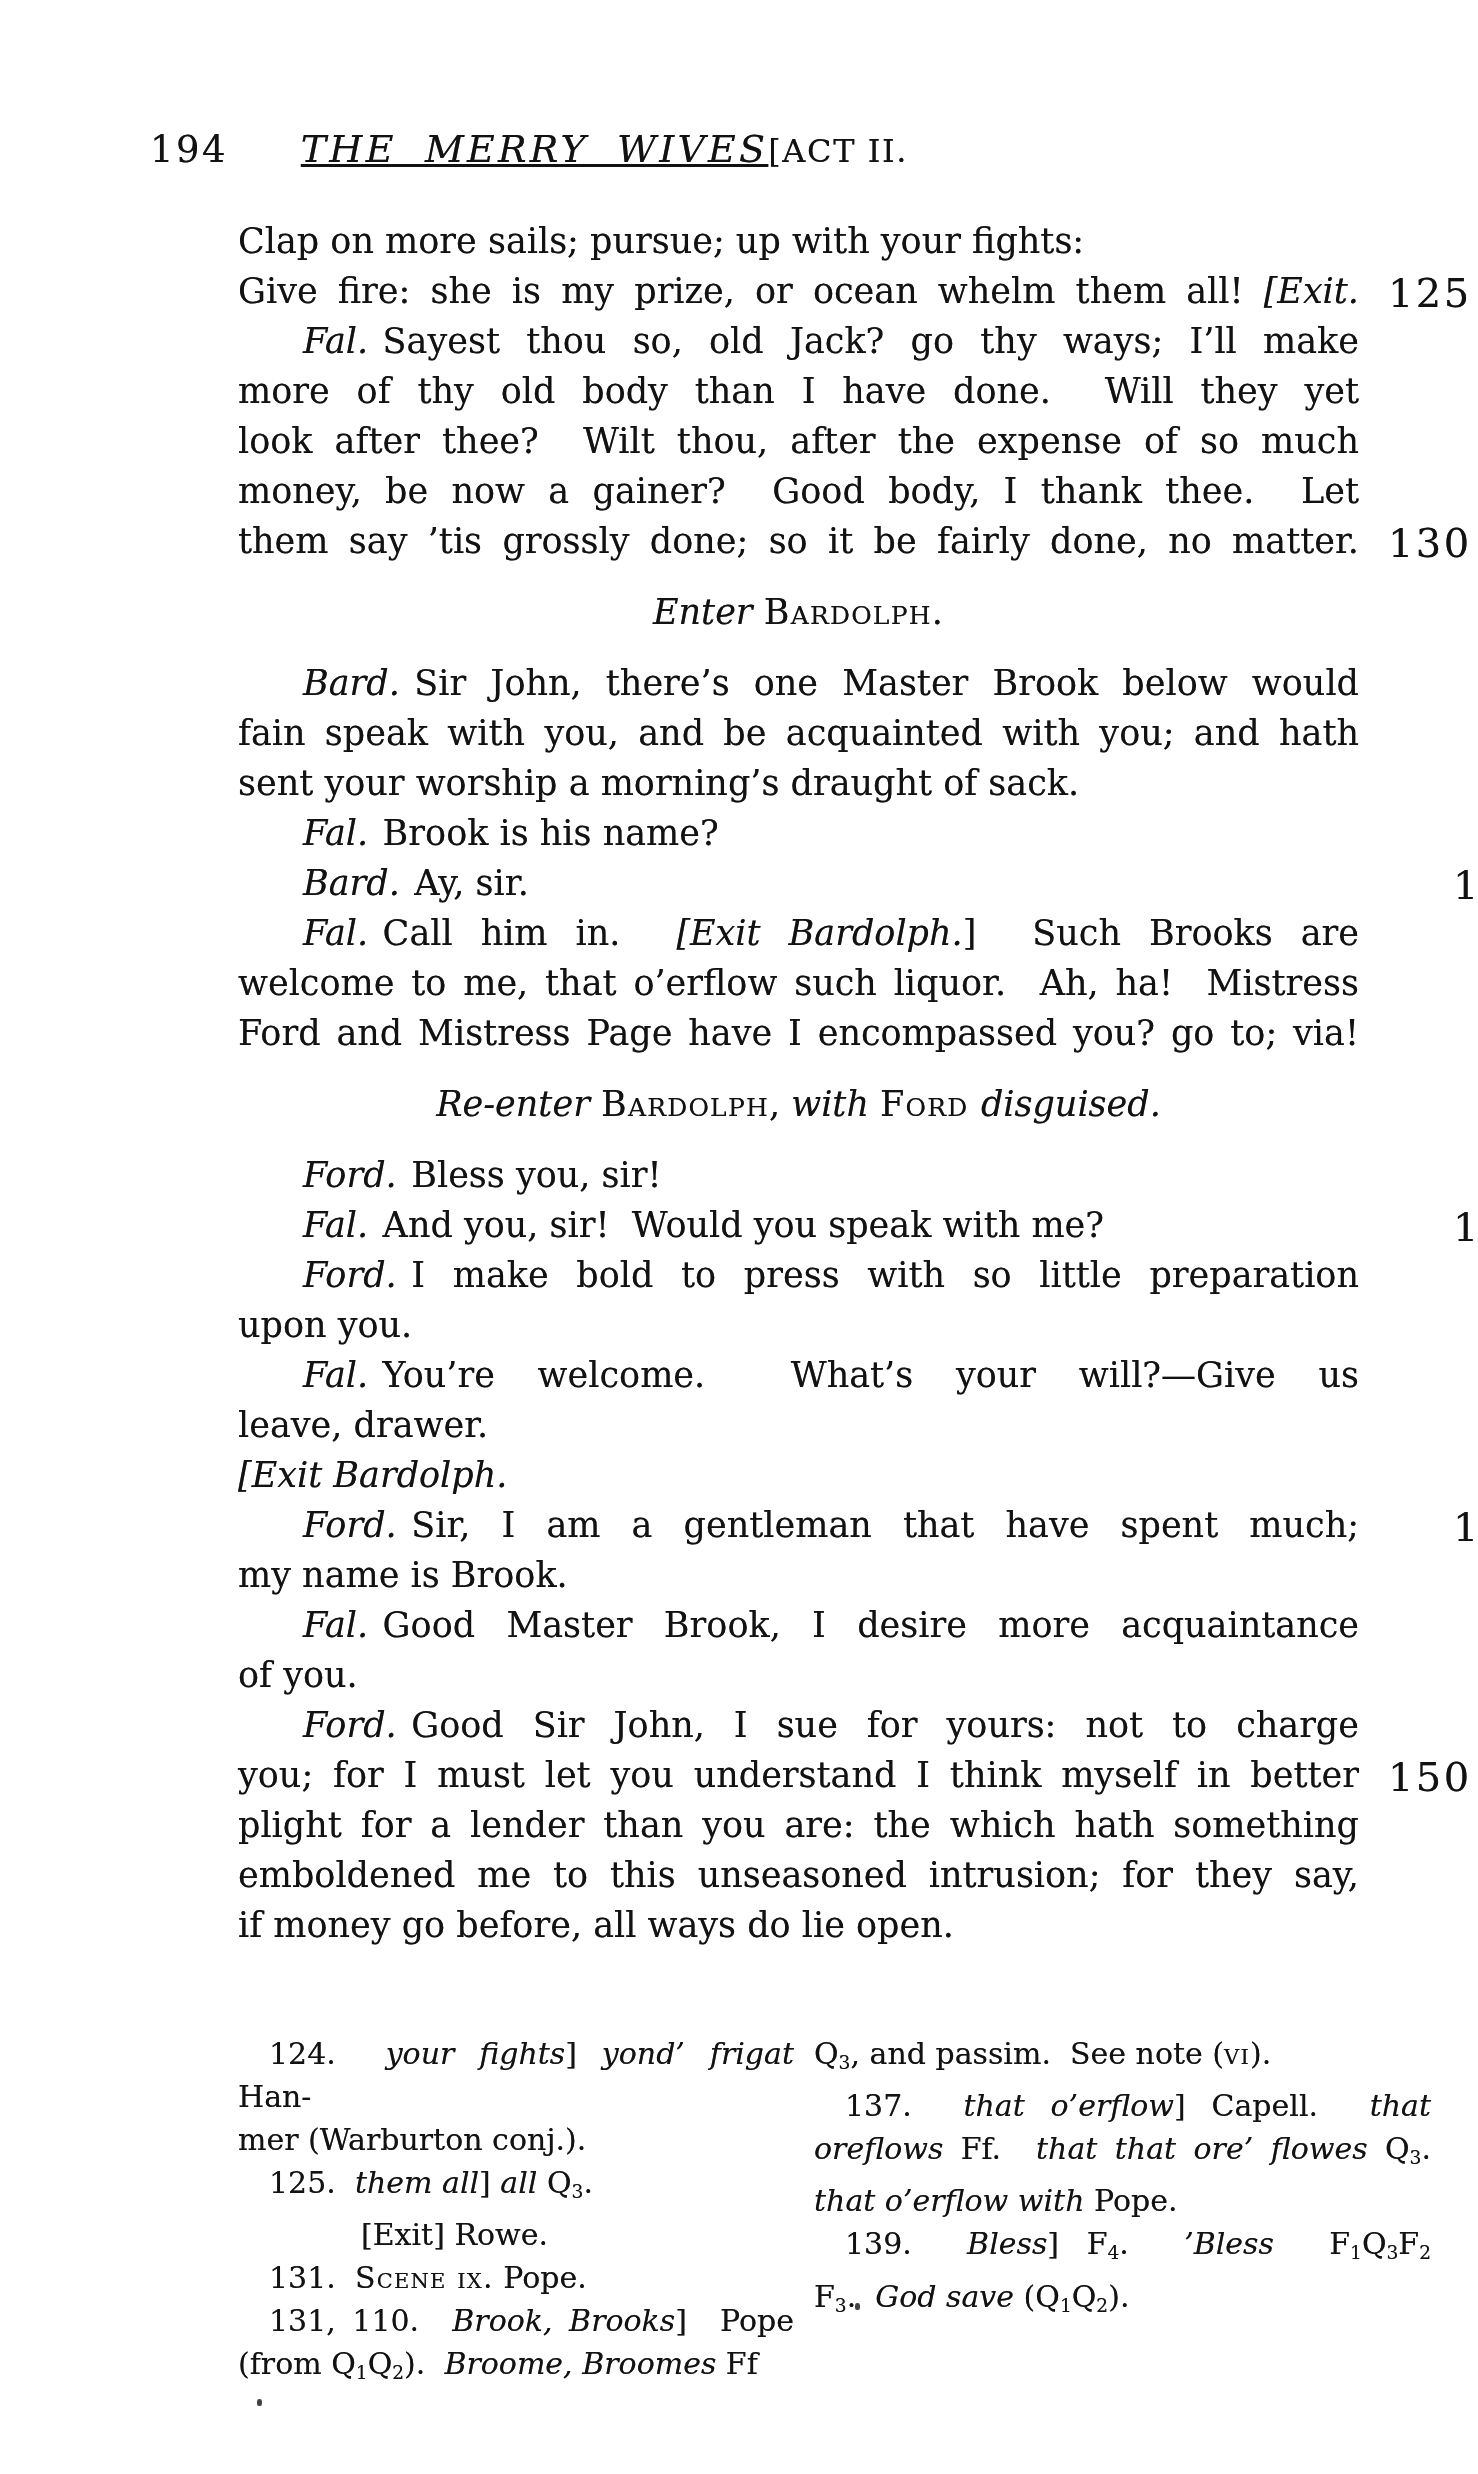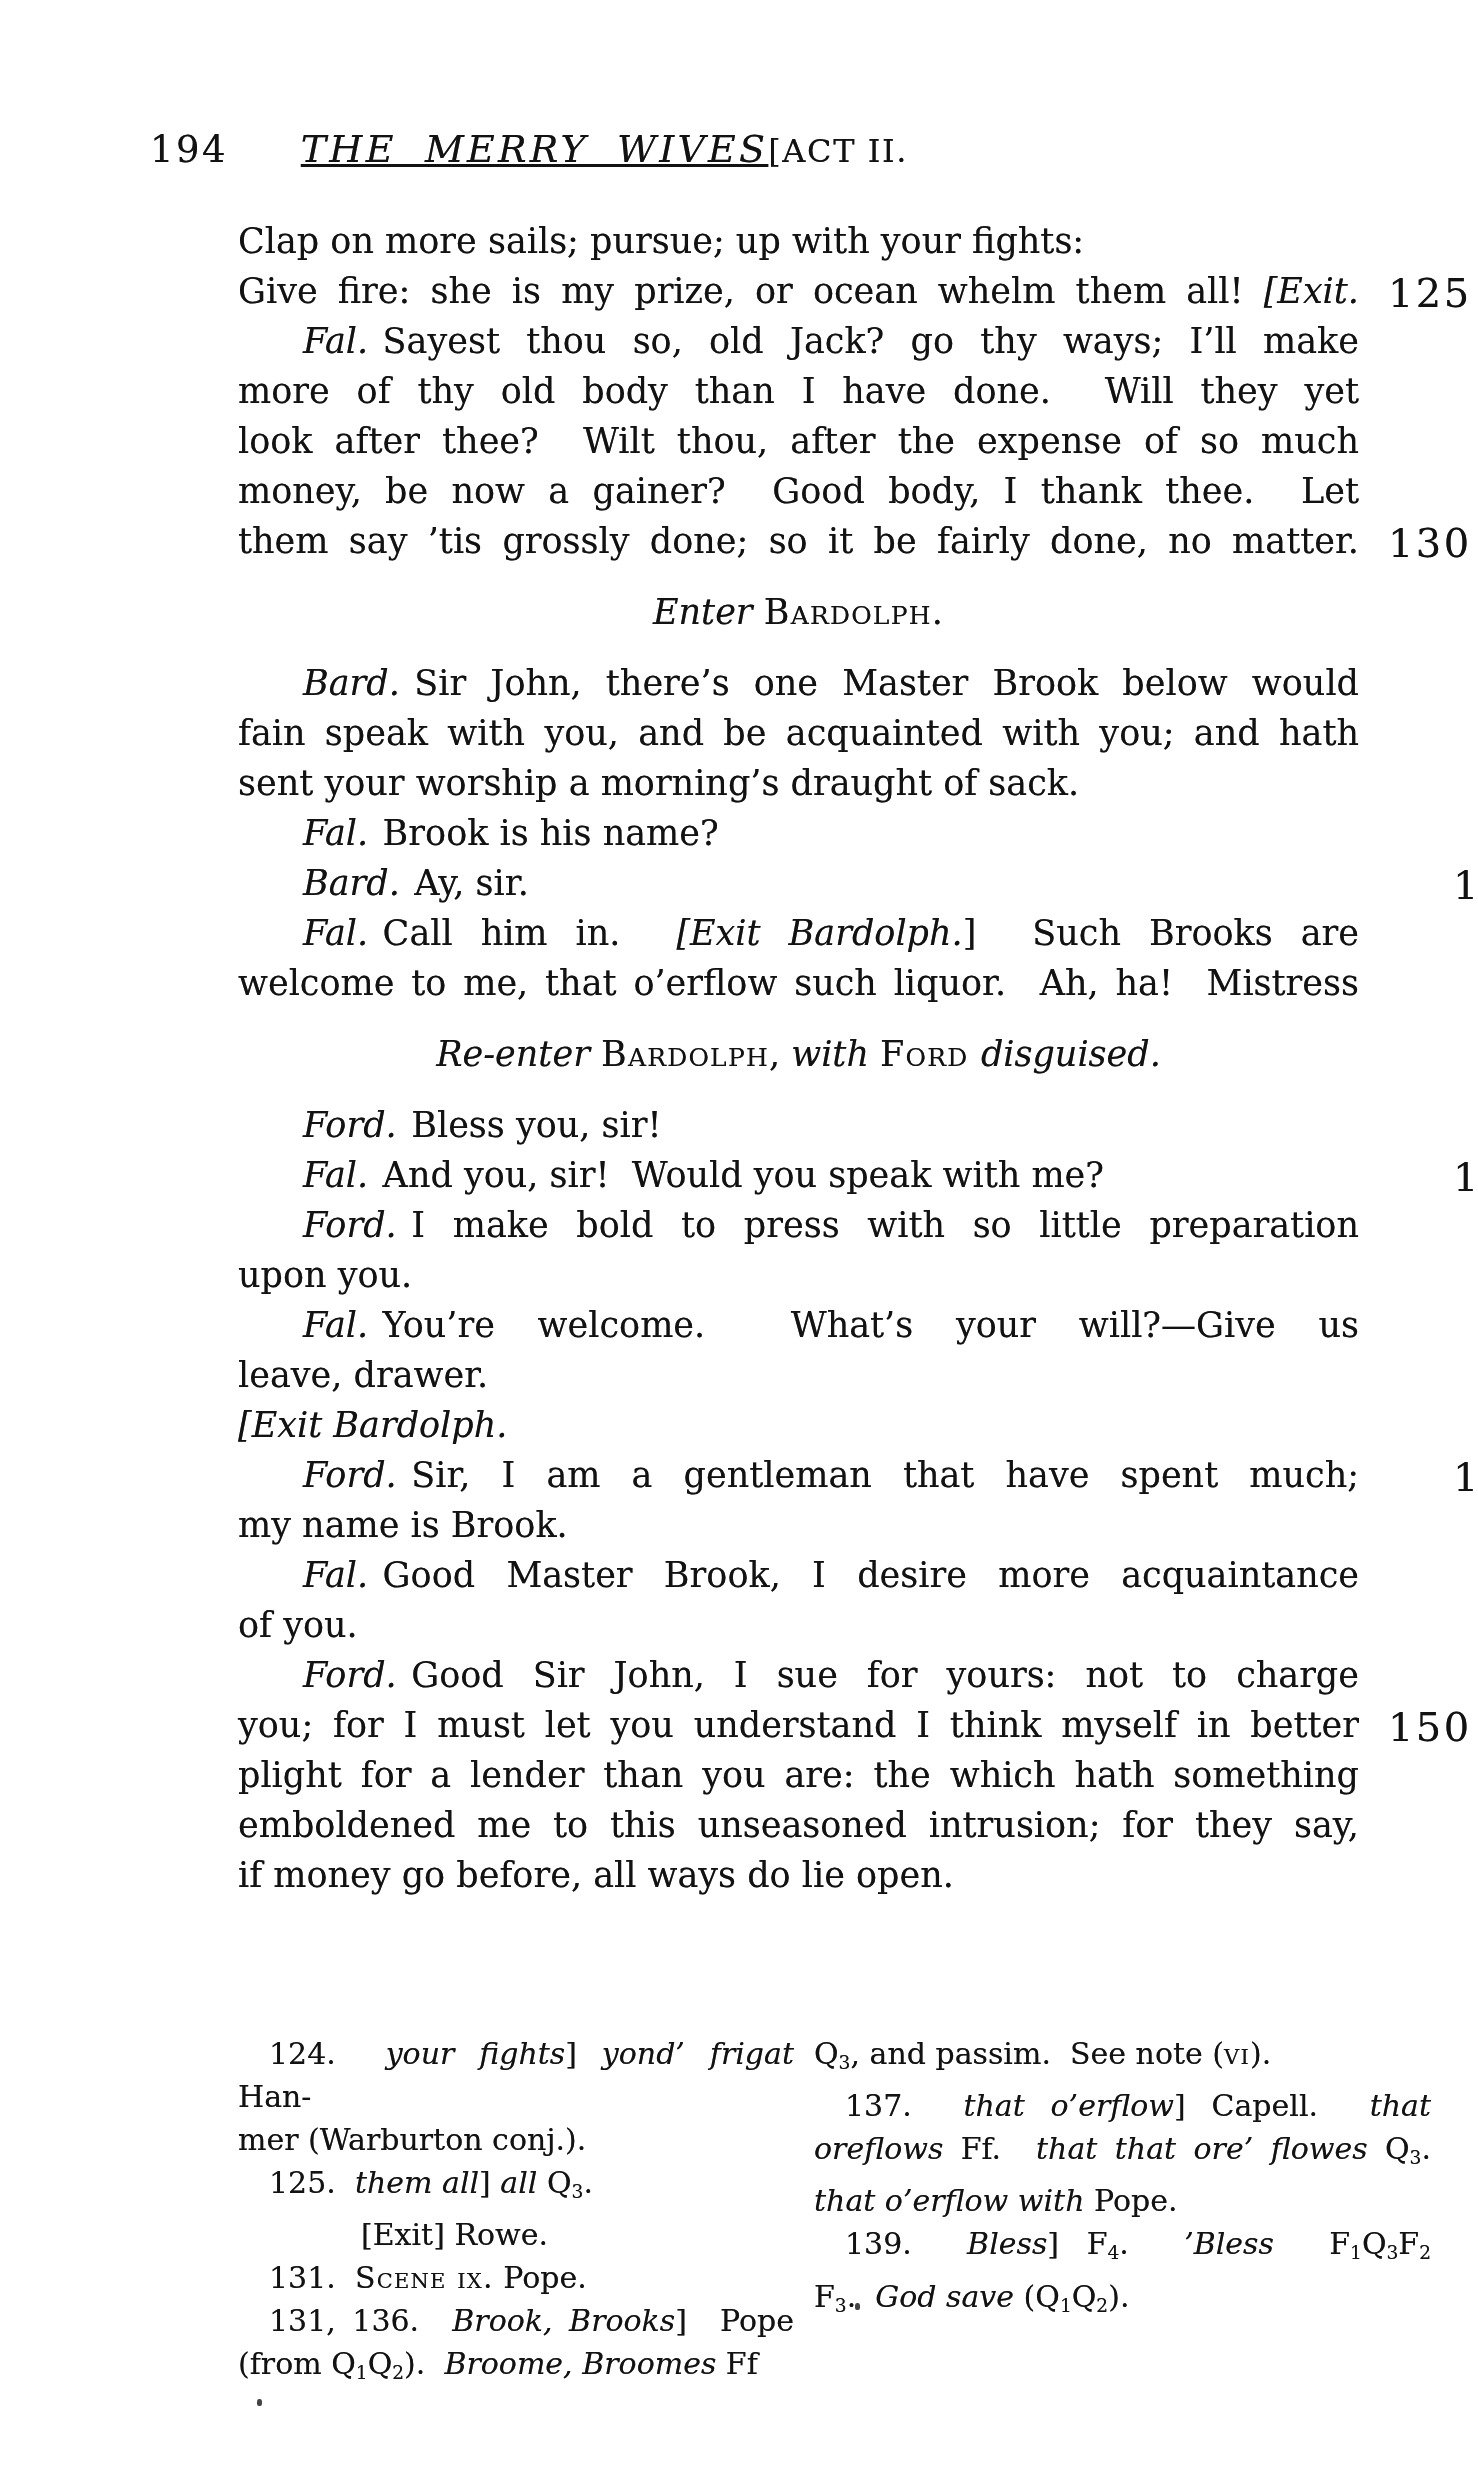--- a/index.html
+++ b/index.html
@@ -87,20 +87,21 @@
       <div class="line a-j"><span class="">money, be now a gainer?  Good body, I thank thee.  Let</span></div>
       <div class="line a-j"><span class="">them say ’tis grossly done; so it be fairly done, no matter.</span><span class="lnum">130</span></div>
       <div class="line a-c stage"><span class="it">Enter </span><span class="sc">Bardolph.</span></div>
       <div class="line a-j ind"><span class="sp">Bard.</span><span class="">Sir John, there’s one Master Brook below would</span></div>
       <div class="line a-j"><span class="">fain speak with you, and be acquainted with you; and hath</span></div>
       <div class="line a-l"><span class="">sent your worship a morning’s draught of sack.</span></div>
       <div class="line a-l ind"><span class="sp">Fal.</span><span class="">Brook is his name?</span></div>
       <div class="line a-l ind"><span class="sp">Bard.</span><span class="">Ay, sir.</span><span class="lnum">135</span></div>
       <div class="line a-j ind"><span class="sp">Fal.</span><span class="">Call him in.  </span><span class="it">[Exit Bardolph.</span><span class="">]  Such Brooks are</span></div>
       <div class="line a-j"><span class="">welcome to me, that o’erflow such liquor.  Ah, ha!  Mistress</span></div>
+      <div class="line a-j"><span class="">Ford and Mistress Page have I encompassed you? go to; via!</span></div>
       <div class="line a-c stage"><span class="it">Re-enter </span><span class="sc">Bardolph</span><span class="">, </span><span class="it">with </span><span class="sc">Ford </span><span class="it">disguised.</span></div>
       <div class="line a-l ind"><span class="sp">Ford.</span><span class="">Bless you, sir!</span></div>
       <div class="line a-l ind"><span class="sp">Fal.</span><span class="">And you, sir!  Would you speak with me?</span><span class="lnum">140</span></div>
       <div class="line a-j ind"><span class="sp">Ford.</span><span class="">I make bold to press with so little preparation</span></div>
       <div class="line a-l"><span class="">upon you.</span></div>
       <div class="line a-j ind"><span class="sp">Fal.</span><span class="">You’re welcome.  What’s your will?—Give us</span></div>
       <div class="line a-s"><span><span class="">leave, drawer.</span></span><span><span class="it">[Exit Bardolph.</span></span></div>
       <div class="line a-j ind"><span class="sp">Ford.</span><span class="">Sir, I am a gentleman that have spent much;</span><span class="lnum">145</span></div>
       <div class="line a-l"><span class="">my name is Brook.</span></div>
       <div class="line a-j ind"><span class="sp">Fal.</span><span class="">Good Master Brook, I desire more acquaintance</span></div>
@@ -112,21 +113,21 @@
       <div class="line a-l"><span class="">if money go before, all ways do lie open.</span></div>
     </main>
 
   <section class="footnotes">
     <div class="fncol" id="fnLeft">
         <div class="line a-j ind"><span class="">124.  </span><span class="it">your fights</span><span class="">] </span><span class="it">yond’ frigat</span><span class=""> Han-</span></div>
         <div class="line a-l"><span class="">mer (Warburton conj.).</span></div>
         <div class="line a-l ind"><span class="">125.  </span><span class="it">them all</span><span class="">] </span><span class="it">all</span><span class=""> Q</span><span class="sb">3</span><span class="">.</span></div>
         <div class="line a-l ind2"><span class="">[Exit] Rowe.</span></div>
         <div class="line a-l ind"><span class="">131.  </span><span class="sc">Scene ix.</span><span class=""> Pope.</span></div>
-        <div class="line a-j ind"><span class="">131, 136.  </span><span class="it">Brook, Brooks</span><span class="">]  Pope</span></div>
+        <div class="line a-j ind"><span class="">131, 110.  </span><span class="it">Brook, Brooks</span><span class="">]  Pope</span></div>
         <div class="line a-l"><span class="">(from Q</span><span class="sb">1</span><span class="">Q</span><span class="sb">2</span><span class="">).  </span><span class="it">Broome, Broomes</span><span class=""> Ff</span></div>
       </div>
     <div class="fncol rightcol" id="fnRight">
         <div class="line a-l"><span class="">Q</span><span class="sb">3</span><span class="">, and passim.  See note (</span><span class="sc">vi</span><span class="">).</span></div>
         <div class="line a-j ind"><span class="">137.  </span><span class="it">that o’erflow</span><span class="">] Capell.  </span><span class="it">that</span></div>
         <div class="line a-j"><span class="it">oreflows</span><span class=""> Ff.  </span><span class="it">that that ore’ flowes</span><span class=""> Q</span><span class="sb">3</span><span class="">.</span></div>
         <div class="line a-l"><span class="it">that o’erflow with</span><span class=""> Pope.</span></div>
         <div class="line a-j ind"><span class="">139.  </span><span class="it">Bless</span><span class="">] F</span><span class="sb">4</span><span class="">.  </span><span class="it">’Bless</span><span class="">  F</span><span class="sb">1</span><span class="">Q</span><span class="sb">3</span><span class="">F</span><span class="sb">2</span></div>
         <div class="line a-l"><span class="">F</span><span class="sb">3</span><span class="">.  </span><span class="it">God save</span><span class=""> (Q</span><span class="sb">1</span><span class="">Q</span><span class="sb">2</span><span class="">).</span></div>
       </div>

